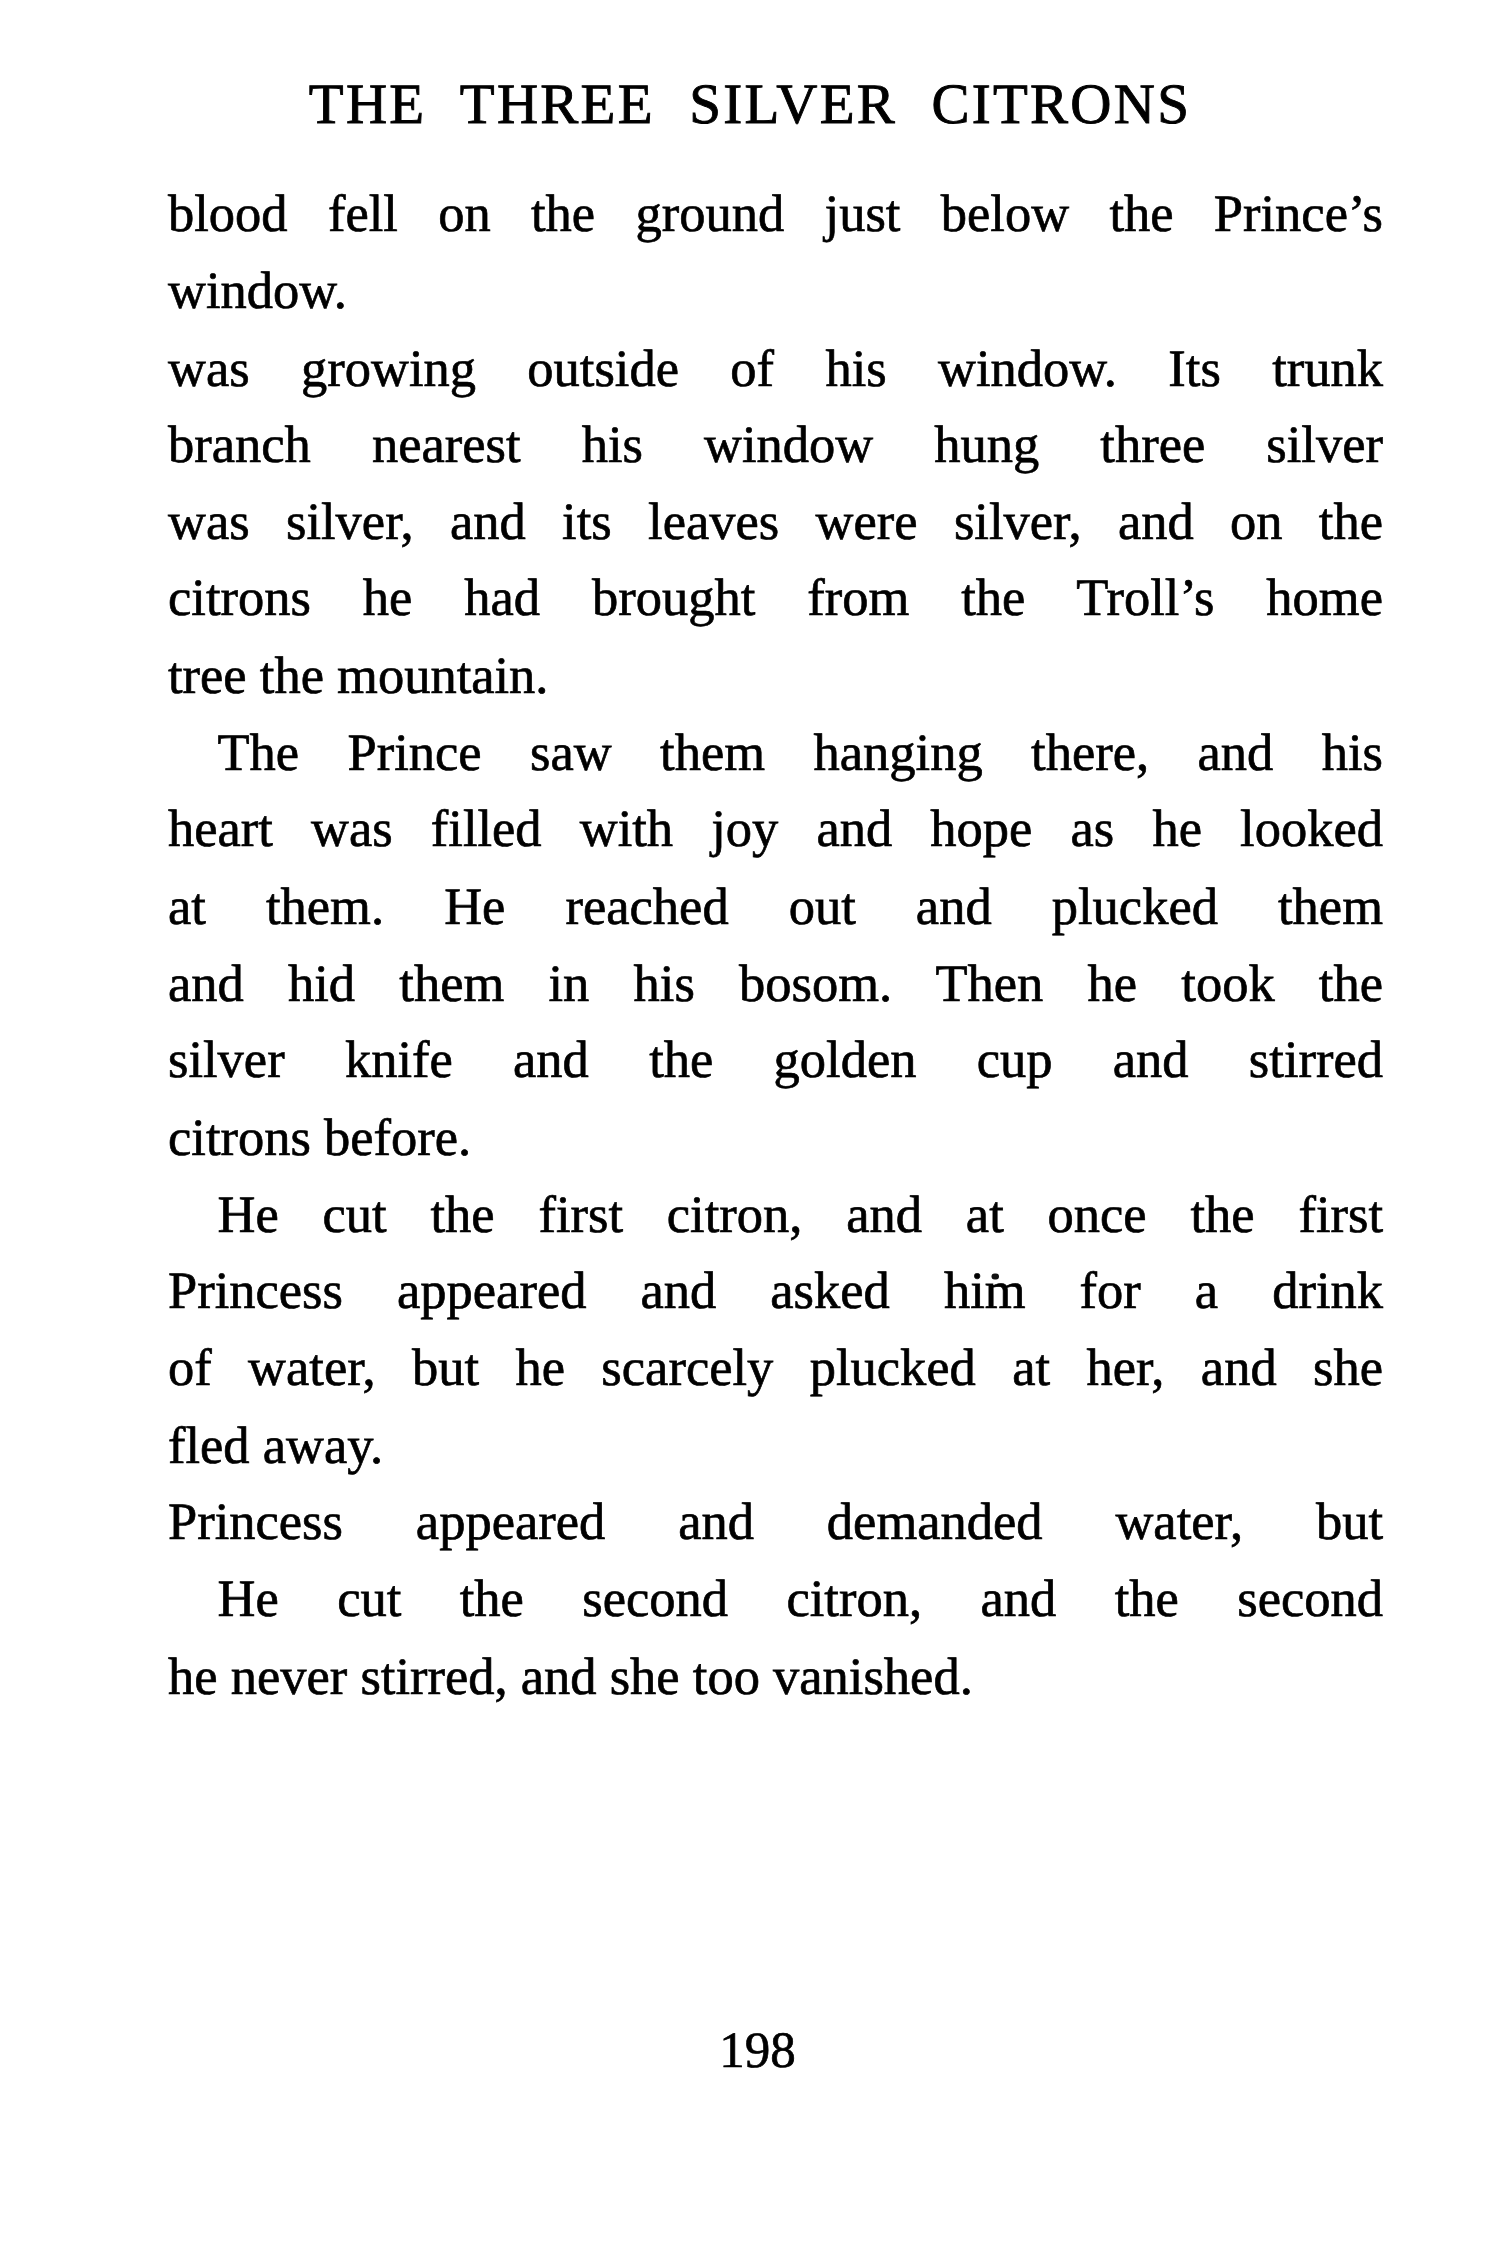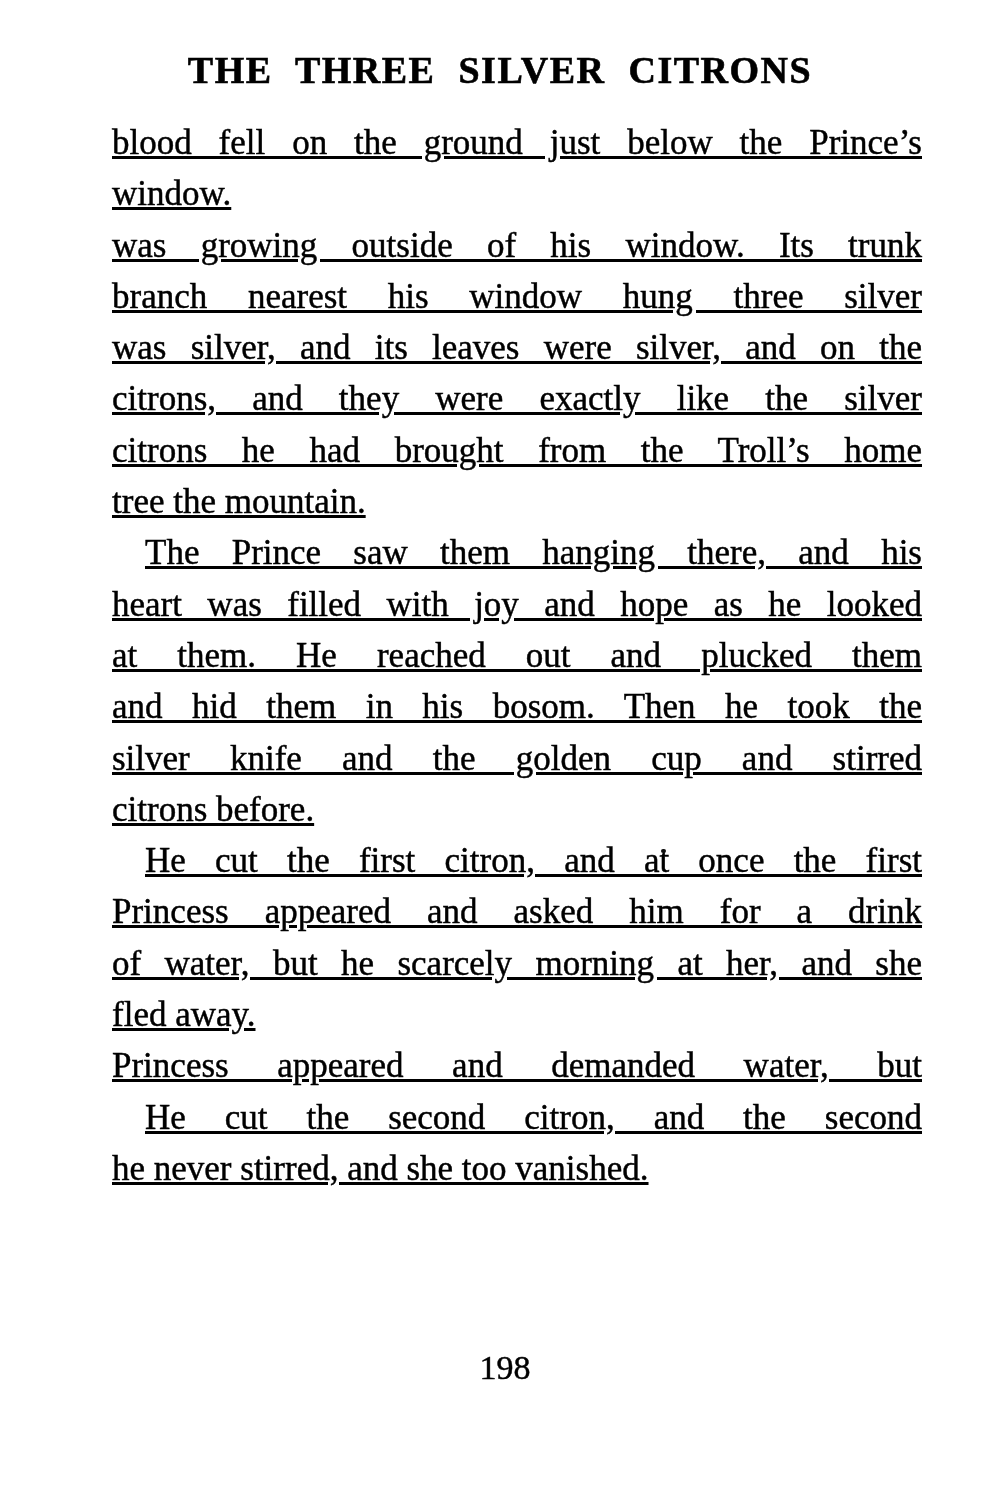--- a/index.html
+++ b/index.html
@@ -17,21 +17,21 @@
     overflow: hidden;
   }
   .running-head {
     position: absolute;
     top: 48px;
     left: 0;
     width: 1000px;
     margin: 0;
     text-align: center;
     font-size: 38px;
-    font-weight: bold;
+    font-weight: normal;
     letter-spacing: 1.5px;
     word-spacing: 12px;
     -webkit-text-stroke: 0.6px #000;
   }
   .body-text {
     position: absolute;
     left: 112px;
     top: 117px;
     width: 810px;
     font-size: 35px;
@@ -40,21 +40,20 @@
   }
   .para {
     margin: 0;
     padding: 0;
   }
   .line {
     white-space: nowrap;
     text-align: justify;
     
     text-align-last: justify;
-    text-decoration: underline;
   }
   .line.end {
     text-align-last: left;
   }
   .line.indent {
     text-indent: 33px;
   }
   .folio {
     position: absolute;
     top: 1349px;
@@ -86,38 +85,37 @@
 
     <div class="para">
       <div class="line">blood fell on the ground just below the Prince’s</div>
       <div class="line end">window.</div>
     </div>
 
     <div class="para">
       <div class="line">was growing outside of his window. Its trunk</div>
       <div class="line">branch nearest his window hung three silver</div>
       <div class="line">was silver, and its leaves were silver, and on the</div>
-      <div class="line">citrons, and they were exactly like the silver</div>
       <div class="line">citrons he had brought from the Troll’s home</div>
       <div class="line end">tree the mountain.</div>
     </div>
 
     <div class="para">
       <div class="line indent">The Prince saw them hanging there, and his</div>
       <div class="line">heart was filled with joy and hope as he looked</div>
       <div class="line">at them. He reached out and plucked them</div>
       <div class="line">and hid them in his bosom. Then he took the</div>
       <div class="line">silver knife and the golden cup and stirred</div>
       <div class="line end">citrons before.</div>
     </div>
 
     <div class="para">
       <div class="line indent">He cut the first citron, and at once the first</div>
       <div class="line">Princess appeared and asked him for a drink</div>
-      <div class="line">of water, but he scarcely morning at her, and she</div>
+      <div class="line">of water, but he scarcely plucked at her, and she</div>
       <div class="line end">fled away.</div>
     </div>
 
     <div class="para">
       <div class="line">Princess appeared and demanded water, but</div>
       <div class="line indent">He cut the second citron, and the second</div>
       <div class="line end">he never stirred, and she too vanished.</div>
     </div>
 
   </div>

